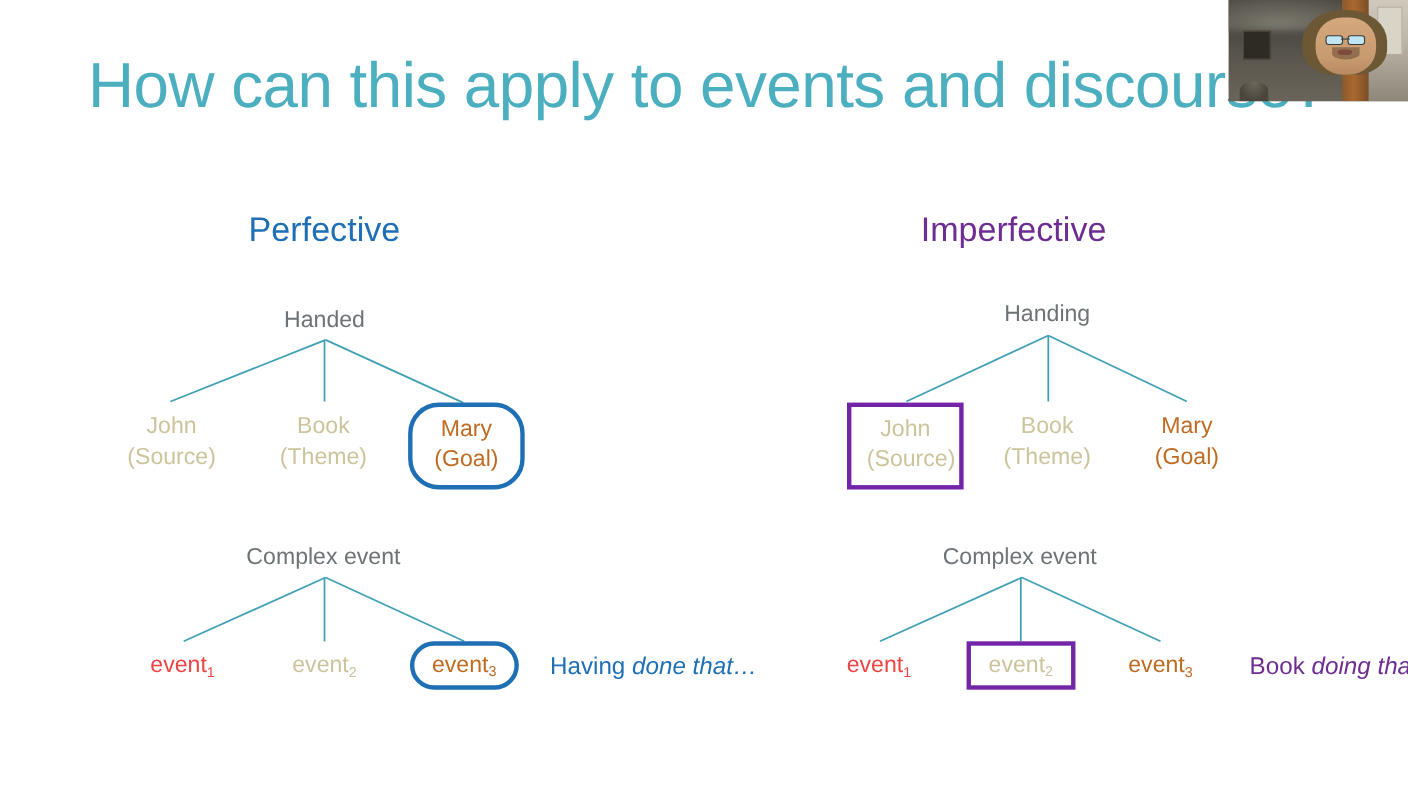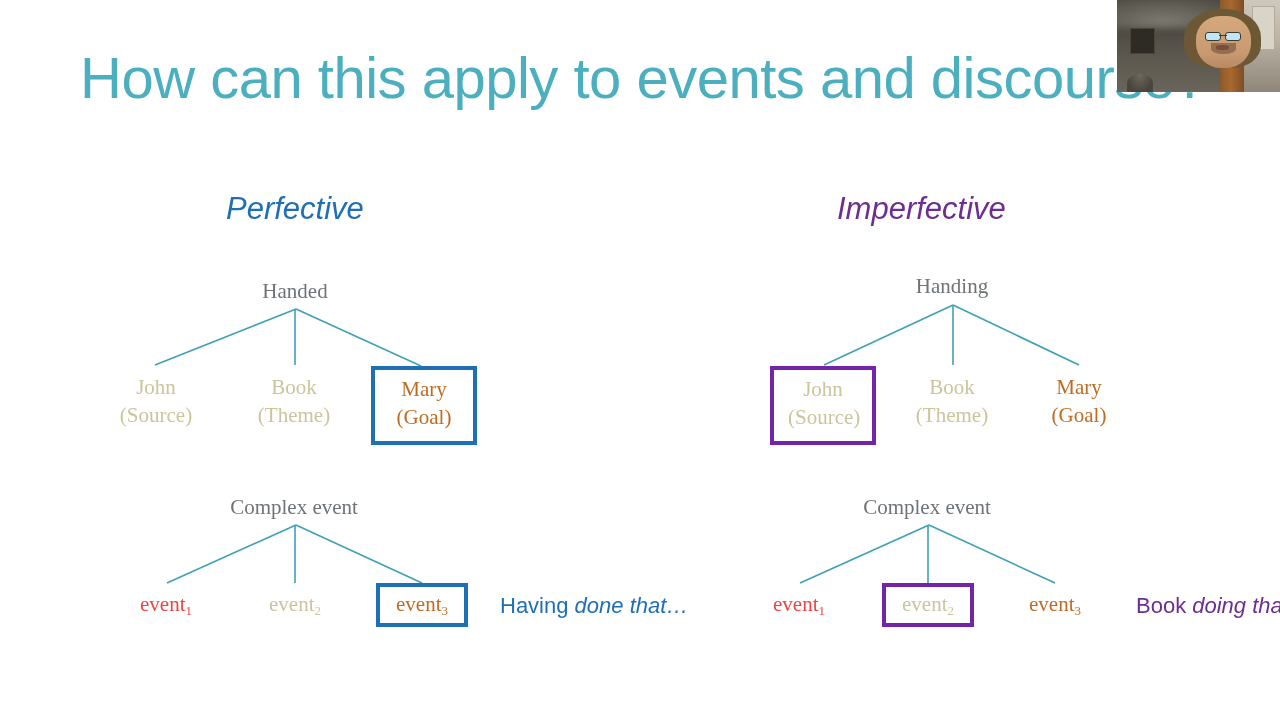--- a/index.html
+++ b/index.html
@@ -25,32 +25,30 @@
     line-height: 1.05;
     font-weight: 400;
     color: #4BAFC0;
     letter-spacing: -0.5px;
     white-space: nowrap;
   }
 
   
   .col-heading {
     position: absolute;
-    font-style: italic;
     font-size: 31px;
     font-weight: 400;
     white-space: nowrap;
   }
   #heading-perfective   { left: 226px; top: 191px; color: #1F6FB5; }
   #heading-imperfective { left: 837px; top: 191px; color: #6E2D91; }
 
   
   .tree {
     position: absolute;
-    font-family: Liberation Serif, serif;
   }
   .tree-root {
     position: absolute;
     font-size: 21px;
     color: #6E7377;
     white-space: nowrap;
     transform: translateX(-50%);
   }
   .tree-lines {
     position: absolute;
@@ -64,21 +62,21 @@
     transform: translateX(-50%);
     text-align: center;
     white-space: nowrap;
     font-size: 21px;
     line-height: 1.32;
   }
   .node .n-line { display: block; }
 
   .c-gray   { color: #ef4444; }
   .c-faded  { color: #CBC49C; }
-  .c-orange { color: #BF6B22; }
+  .c-orange { color: #BF6B22; border-radius: 28px; }
 
   .node.boxed-blue {
     border: 4px solid #1F6FB5;
     background: #ffffff;
   }
   .node.boxed-purple {
     border: 4px solid #7424A8;
     background: #ffffff;
   }
   .node.boxed-blue.box-pad,

